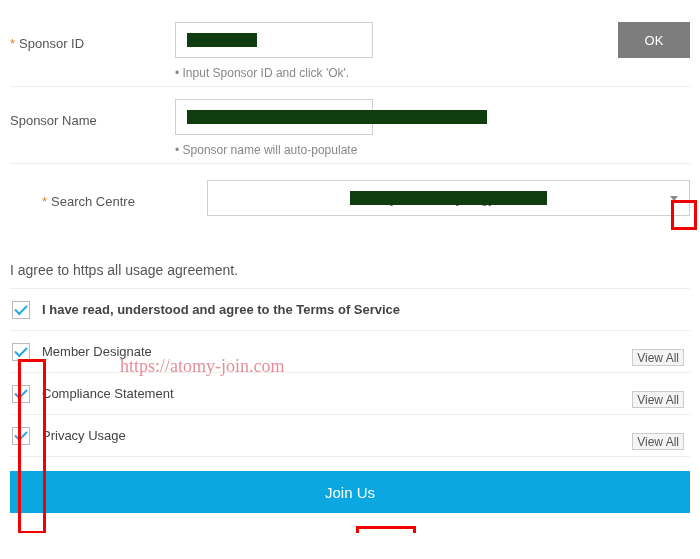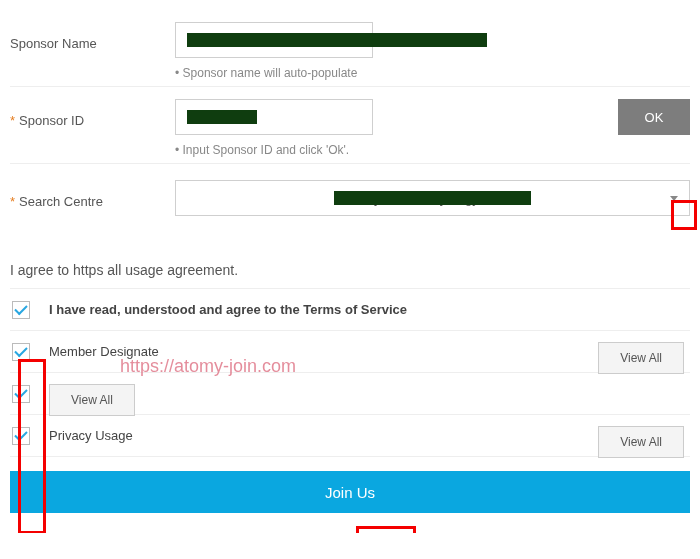--- a/index.html
+++ b/index.html
@@ -17,21 +17,21 @@
     padding-bottom: 6px;
     border-bottom: 1px solid #aaa;
     margin-bottom: 0;
   }
   .row {
     display: flex;
     align-items: flex-start;
     padding: 12px 0 6px 0;
     border-bottom: 1px solid #eee;
   }
-  .row.noborder { border-bottom: none; }
+  .row.noborder { border-bottom: none; margin-left: 32px; }
   .label-col {
     width: 165px;
     flex: 0 0 165px;
     padding-top: 14px;
     font-size: 13px;
     color: #555;
   }
   .req { color: #e57e22; margin-right: 4px; }
   .field-col { flex: 1; }
   .field-line { display: flex; align-items: center; gap: 8px; }
@@ -97,41 +97,41 @@
   }
   .spacer { height: 30px; }
   .agree-line { margin-top: 10px; font-size: 14px; color: #555; }
   .agree-list { margin-top: 10px; border-top: 1px solid #eee; }
   .agree-item {
     display: flex;
     align-items: center;
     height: 42px;
     padding: 0 6px 0 0;
     border-bottom: 1px solid #eee;
-    gap: 19px;
+    gap: 12px;
   }
   .chk {
     width: 18px; height: 18px;
     border: 1px solid #bbb;
     display: flex; align-items: center; justify-content: center;
     flex: 0 0 18px;
     margin-left: 2px;
   }
   .tick {
     width: 12px; height: 7px;
     border-left: 2px solid #29a7e1;
     border-bottom: 2px solid #29a7e1;
     transform: rotate(-45deg);
     margin-top: -3px;
   }
   .agree-label { flex: 1; font-size: 13px; color: #444; }
   .agree-item.first .agree-label { font-weight: bold; }
   .btn-view {
-    height: 32px;
-    padding: 0 21px;
+    height: 17px;
+    padding: 0 4px;
     border: 1px solid #ccc;
     background: #f4f4f4;
     font-size: 12px;
     color: #555;
     cursor: pointer;
     margin-top: 12px;
   }
   .join-bar {
     margin-top: 14px;
     height: 42px;
@@ -148,59 +148,59 @@
   .hl-checks { left: 8px; top: 349px; width: 28px; height: 175px; }
   .hl-caret  { left: 661px; top: 190px; width: 26px; height: 30px; }
   .hl-join   { left: 346px; top: 516px; width: 60px; height: 34px; }
   .watermark {
     position: absolute;
     left: 110px; top: 346px;
     font-size: 18px;
     color: #e07a8b;
     opacity: 0.85;
     pointer-events: none;
-    font-family: Liberation Sans, sans-serif;
+    font-family: Liberation Serif, serif;
   }
   .page-rel { position: relative; }
 </style>
 </head>
 <body>
 
 <div class="page-rel">
 
+
+  <div class="row">
+    <div class="label-col">
+      <span class="req">*</span><span>Sponsor ID</span>
+    </div>
+    <div class="field-col">
+      <div class="field-line">
+        <div class="input-wrap">
+          <input class="txt-input" type="text" style="">
+          <div class="redact" style="left:12px; width:70px; top:11px;"></div>
+        </div>
+        <button class="btn-ok">OK</button>
+      </div>
+      <div class="hint">• Input Sponsor ID and click 'Ok'.</div>
+    </div>
+  </div>
 
   <div class="row">
     <div class="label-col">Sponsor Name</div>
     <div class="field-col">
       <div class="field-line">
         <div class="input-wrap">
           <input class="txt-input" type="text" style="">
           <div class="redact" style="left:12px; width:300px; top:11px;"></div>
         </div>
       </div>
       <div class="hint">• Sponsor name will auto-populate</div>
     </div>
   </div>
 
-  <div class="row">
-    <div class="label-col">
-      <span class="req">*</span><span>Sponsor ID</span>
-    </div>
-    <div class="field-col">
-      <div class="field-line">
-        <div class="input-wrap">
-          <input class="txt-input" type="text" style="">
-          <div class="redact" style="left:12px; width:70px; top:11px;"></div>
-        </div>
-        <button class="btn-ok">OK</button>
-      </div>
-      <div class="hint">• Input Sponsor ID and click 'Ok'.</div>
-    </div>
-  </div>
-
   <div class="row noborder select-row">
     <div class="label-col">
       <span class="req">*</span><span>Search Centre</span>
     </div>
     <div class="field-col">
       <div class="select-box">
         <span class="select-text-wrap">
           <span>Atomy London Synergy Centre</span>
           <span class="select-redact"></span>
         </span>
@@ -227,20 +227,21 @@
       <span class="chk">
           <span class="tick"></span>
         </span>
       <span class="agree-label">Member Designate</span>
       <button class="btn-view">View All</button>
     </div>
     <div class="agree-item">
       <span class="chk">
           <span class="tick"></span>
         </span>
+      <span class="agree-label">Compliance Statement</span>
       <button class="btn-view">View All</button>
     </div>
     <div class="agree-item">
       <span class="chk">
           <span class="tick"></span>
         </span>
       <span class="agree-label">Privacy Usage</span>
       <button class="btn-view">View All</button>
     </div>
   </div>

